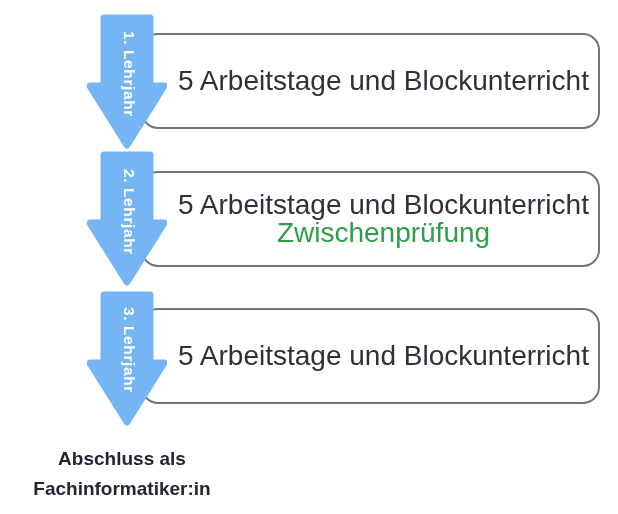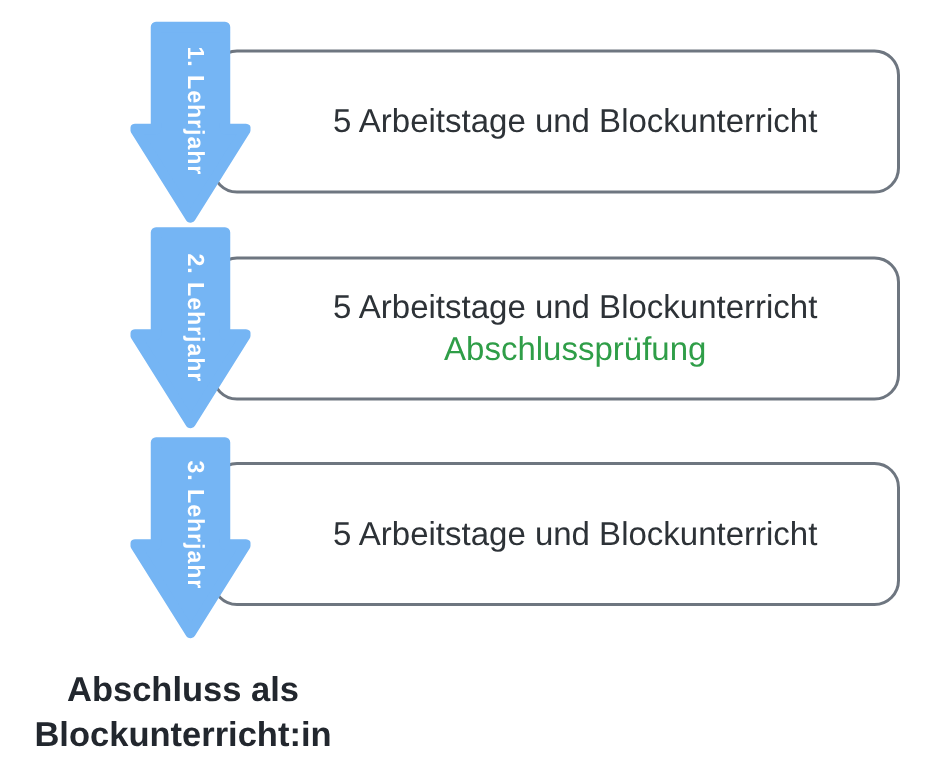--- a/index.html
+++ b/index.html
@@ -26,21 +26,21 @@
     left:141px;
     width:459px;
     height:96px;
     background:#ffffff;
     border:2px solid var(--box-border);
     border-radius:17px;
     display:flex;
     flex-direction:column;
     justify-content:center;
     align-items:center;
-    font-size:22px;
+    font-size:28px;
     line-height:28px;
     color:var(--box-text);
     z-index:1;
     padding-left:26px;
   }
   .b1{top:33px;}
   .b2{top:171px;}
   .b3{top:308px;}
   .line2{color:var(--highlight-green);}
   .arrow{
@@ -75,54 +75,54 @@
   }
   .l1{top:31px;}
   .l2{top:169px;}
   .l3{top:307px;}
   .outcome{
     position:absolute;
     left:0;
     top:444px;
     width:244px;
     text-align:center;
-    font-size:23px;
+    font-size:19px;
     font-weight:700;
     line-height:30px;
     color:var(--outcome-text);
   }
 </style>
 </head>
 <body>
 
 <div class="canvas">
 
   <div class="box b1">
     <div class="line1">5 Arbeitstage und Blockunterricht</div>
   </div>
   <svg class="arrow a1" viewBox="0 0 80 138" aria-hidden="true">
     <path class="arrow-path" d="M17,5 H63 V73 H77 L40,132 L3,73 H17 Z"></path>
   </svg>
   <span class="arrow-label l1">1. Lehrjahr</span>
 
   <div class="box b2">
     <div class="line1">5 Arbeitstage und Blockunterricht</div>
-    <div class="line2">Abschlussprüfung</div>
+    <div class="line2">Zwischenprüfung</div>
   </div>
   <svg class="arrow a2" viewBox="0 0 80 138" aria-hidden="true">
     <path class="arrow-path" d="M17,5 H63 V73 H77 L40,132 L3,73 H17 Z"></path>
   </svg>
   <span class="arrow-label l2">2. Lehrjahr</span>
 
   <div class="box b3">
     <div class="line1">5 Arbeitstage und Blockunterricht</div>
   </div>
   <svg class="arrow a3" viewBox="0 0 80 138" aria-hidden="true">
     <path class="arrow-path" d="M17,5 H63 V73 H77 L40,132 L3,73 H17 Z"></path>
   </svg>
   <span class="arrow-label l3">3. Lehrjahr</span>
 
   <div class="outcome">
     <div>Abschluss als</div>
-    <div>Blockunterricht:in</div>
+    <div>Fachinformatiker:in</div>
   </div>
 
 </div>
 
 </body></html>

